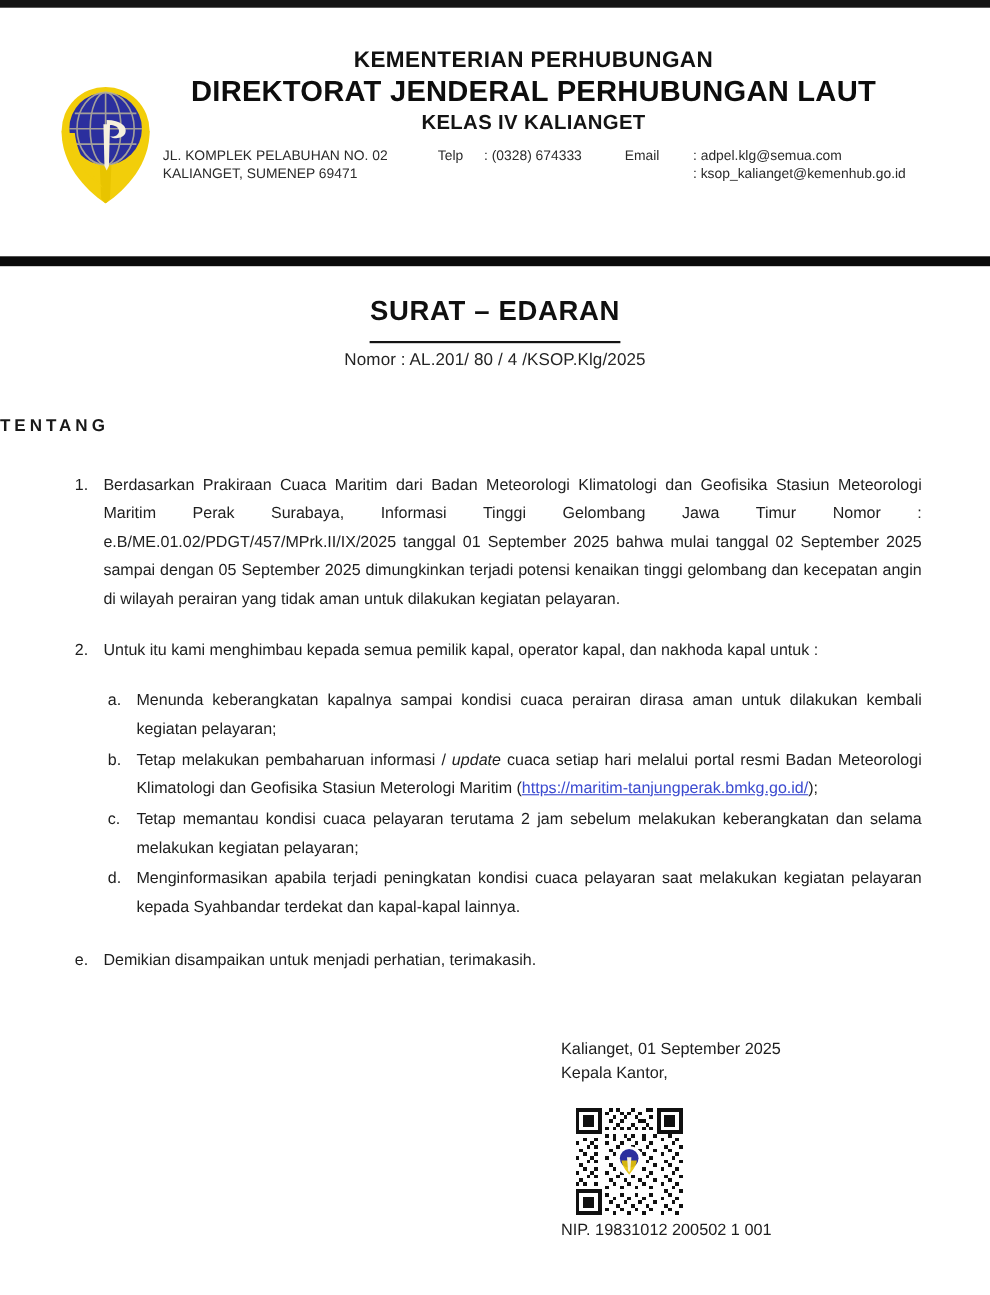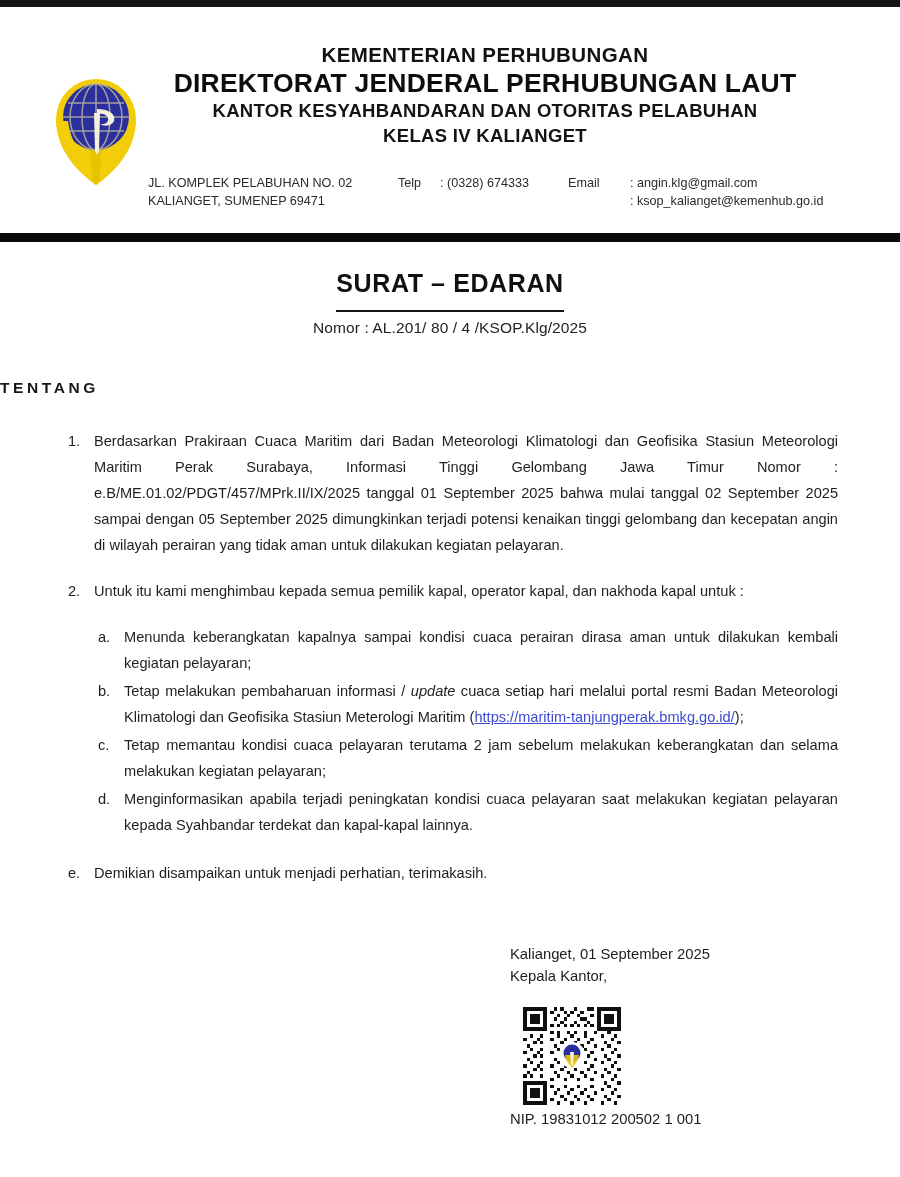--- a/index.html
+++ b/index.html
@@ -59,21 +59,21 @@
     font-size: 18.5px; font-weight: bold; letter-spacing: 0.3px;
     line-height: 1.2; color: #141414; margin-top: 2px;
   }
   .lh-l4 {
     font-size: 18.5px; font-weight: bold; letter-spacing: 0.3px;
     line-height: 1.2; color: #141414; margin-top: 2px;
   }
 
   
   .contact {
-    margin-top: 28px;
+    margin-top: 10px;
     padding-left: 118px;
     font-size: 12.6px;
     color: #2a2a2a;
     line-height: 1.42;
     display: grid;
     grid-template-columns: 250px 42px 128px 62px auto;
   }
   .contact .c-addr1 { grid-column: 1; grid-row: 1; }
   .contact .c-addr2 { grid-column: 1; grid-row: 2; }
   .contact .c-telp-lbl { grid-column: 2; grid-row: 1; }
@@ -216,30 +216,29 @@
 
         <path d="M55 36 C68 36 74 42 72 48 C70 53 62 54 58 51 C63 52 67 49 66 45 C65 41 59 40 55 41 Z" fill="#f5f0dd"></path>
         <path d="M52 40 L58 40 L57 78 L55 82 L53 78 Z" fill="#f5f0dd"></path>
         <path d="M20 48 C22 70 36 86 52 98 C40 84 28 68 26 48 Z" fill="#f2ce0a"></path>
       </svg>
     </div>
 
     <div class="lh-titles">
       <div class="lh-l1">KEMENTERIAN PERHUBUNGAN</div>
       <div class="lh-l2">DIREKTORAT JENDERAL PERHUBUNGAN LAUT</div>
-      <div class="lh-l3">KANTOR KESYAHBANDARAN DAN OTORITAS PELABUHAN</div>
       <div class="lh-l4">KELAS IV KALIANGET</div>
     </div>
 
     <div class="contact">
       <div class="c-addr1">JL. KOMPLEK PELABUHAN NO. 02</div>
       <div class="c-telp-lbl">Telp</div>
       <div class="c-telp-val">: (0328) 674333</div>
       <div class="c-mail-lbl">Email</div>
-      <div class="c-mail-1">: angin.klg@gmail.com</div>
+      <div class="c-mail-1">: adpel.klg@semua.com</div>
       <div class="c-addr2">KALIANGET, SUMENEP 69471</div>
       <div class="c-mail-2">: ksop_kalianget@kemenhub.go.id</div>
     </div>
   </div>
 
   <div class="rule-thick"></div>
 
   <div class="title-block">
     <div class="doc-title">SURAT – EDARAN</div>
     <div class="doc-number">Nomor : AL.201/ 80 / 4 /KSOP.Klg/2025</div>

